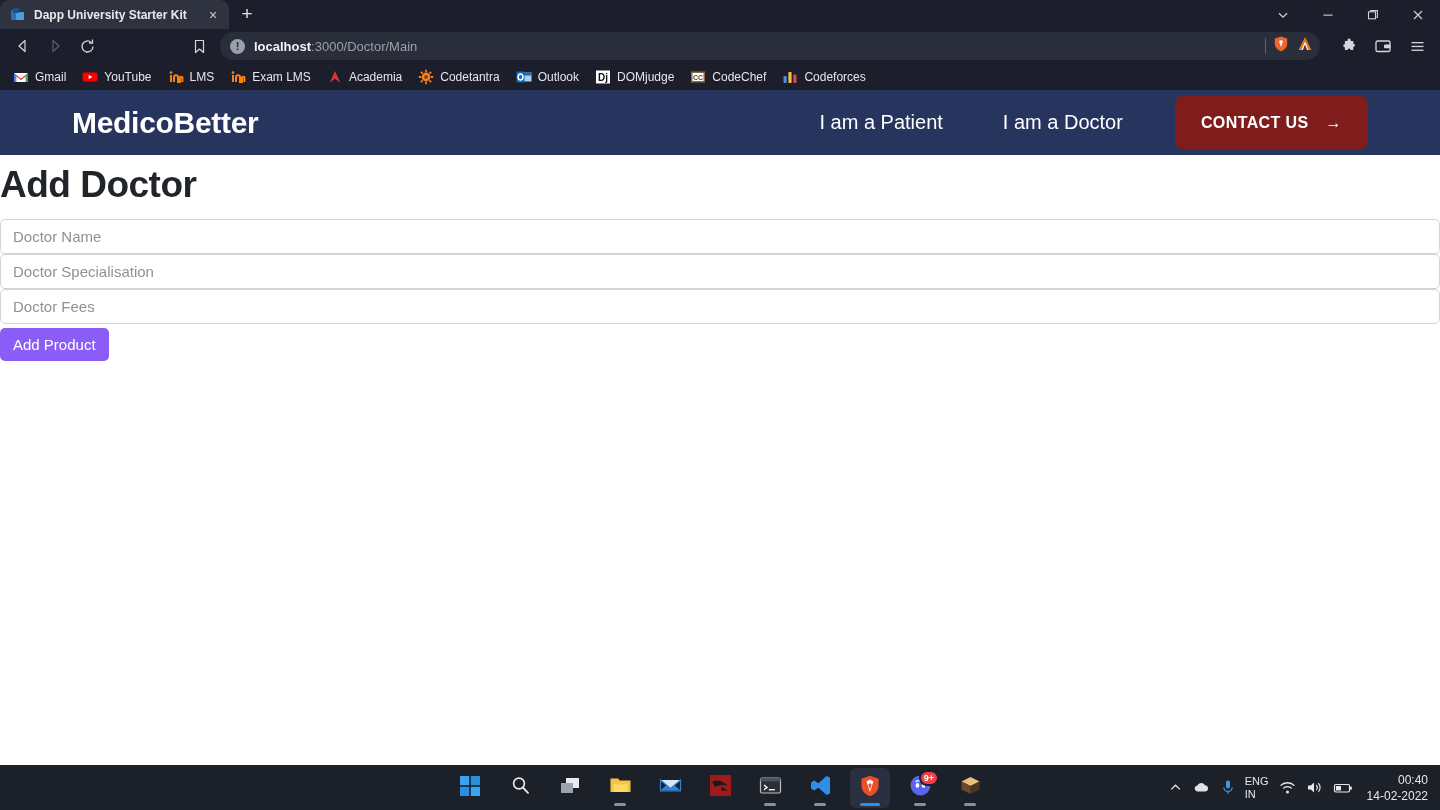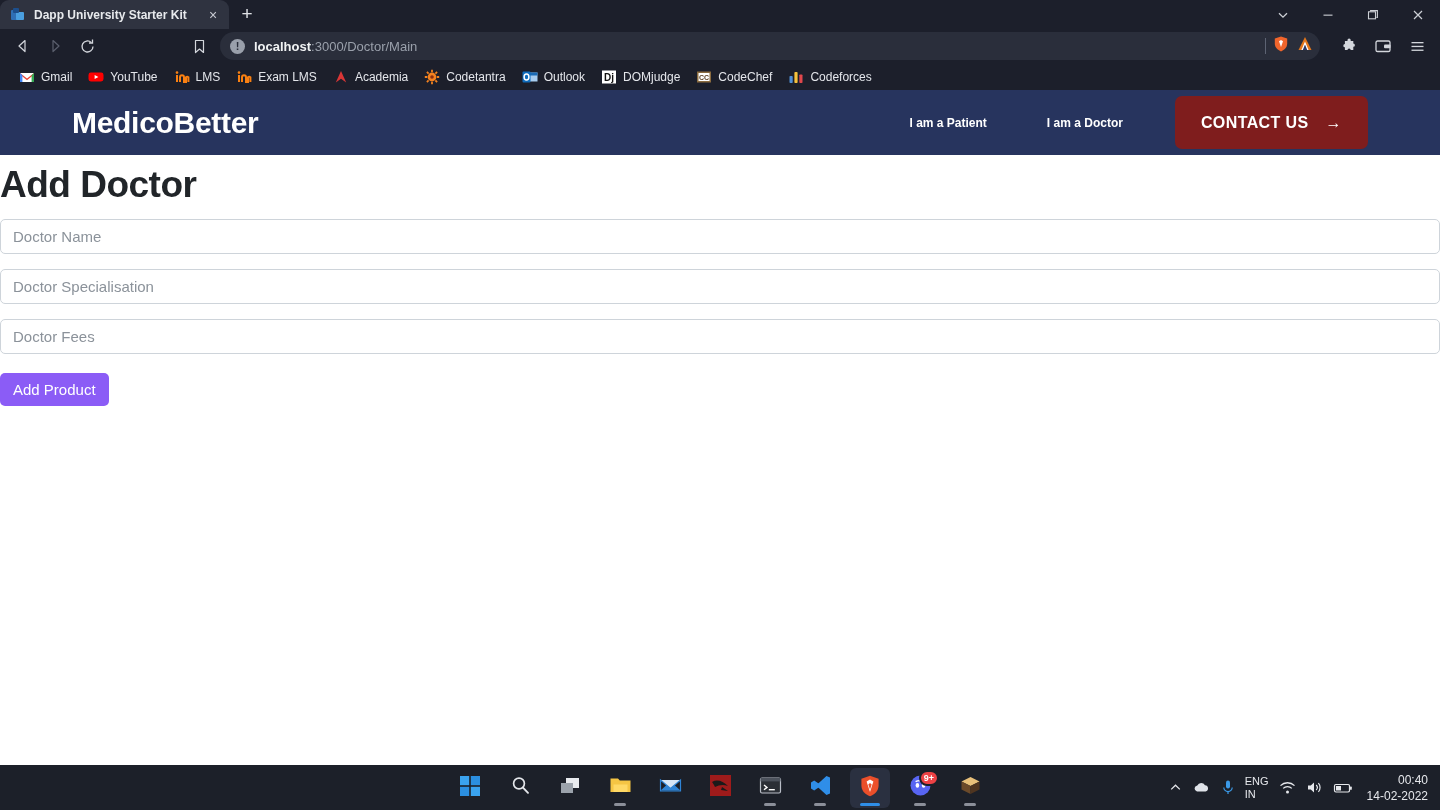--- a/index.html
+++ b/index.html
@@ -39,45 +39,45 @@
   }
   .omni-info { width: 15px; height: 15px; border-radius: 50%; background: #9aa0ab; color: #2a2e3b;
     font-size: 11px; font-weight: bold; line-height: 15px; text-align: center; flex: 0 0 15px; margin-right: 9px; }
   .omni-url { font-size: 13px; color: #9aa0ab; white-space: nowrap; overflow: hidden; }
   .omni-url b { color: #f1f3f4; font-weight: bold; }
   .omni-right { margin-left: auto; display: flex; align-items: center; gap: 6px; padding-left: 8px; }
   .omni-sep { width: 1px; height: 16px; background: #5d6373; }
   .tb-right { display: flex; align-items: center; gap: 4px; padding-left: 6px; }
 
   
-  .bookmarks { height: 27px; display: flex; align-items: center; padding: 0 12px; gap: 2px; background: #1c1f2b; }
+  .bookmarks { height: 27px; display: flex; align-items: center; padding: 0 6px; gap: 2px; background: #1c1f2b; }
   .bm { display: flex; align-items: center; gap: 6px; padding: 3px 7px; border-radius: 4px; }
   .bm-ico { width: 16px; height: 16px; flex: 0 0 16px; position: relative; }
   .bm-label { font-size: 12px; color: #e4e6eb; white-space: nowrap; }
 
   
   .page { flex: 1 1 auto; background: #ffffff; overflow: hidden; }
   .site-nav {
     height: 65px; background: #27345e; display: flex; align-items: center;
     padding: 0 72px 0 72px;
   }
   .brand { color: #ffffff; font-size: 30px; font-weight: bold; letter-spacing: -0.3px; }
   .nav-right { margin-left: auto; display: flex; align-items: center; gap: 0px; }
-  .nav-link { color: #ffffff; font-size: 12px; font-weight: bold; padding: 0 30px; white-space: nowrap; }
+  .nav-link { color: #ffffff; font-size: 20px; font-weight: normal; padding: 0 30px; white-space: nowrap; }
   .cta {
     background: #7f1d1d; color: #ffffff; font-size: 16px; font-weight: bold;
     border-radius: 7px; height: 53px; display: flex; align-items: center;
     padding: 0 26px; gap: 17px; margin-left: 22px; letter-spacing: 0.4px;
   }
 
   .content { padding: 0; }
   .page-title { font-size: 37px; font-weight: bold; color: #212529; line-height: 1.1; padding: 10px 0 6px 0; letter-spacing: -0.5px; }
   .field {
     height: 35px; width: 1440px; border: 1px solid #ced4da; border-radius: 5px;
-    display: flex; align-items: center; padding: 0 12px; margin-bottom: 15px; background: #fff;
+    display: flex; align-items: center; padding: 0 12px; background: #fff;
   }
   .field:first-of-type { margin-top: 7px; }
   .field-ph { font-size: 15px; color: #8b929a; }
   .submit-btn {
     background: #8b5cf6; color: #ffffff; border: none; border-radius: 5px;
     font-size: 15px; font-family: inherit; padding: 8px 13px; margin-top: 4px;
   }
 
   
   .taskbar { height: 45px; background: #1c2029; display: flex; align-items: center; position: relative; }

